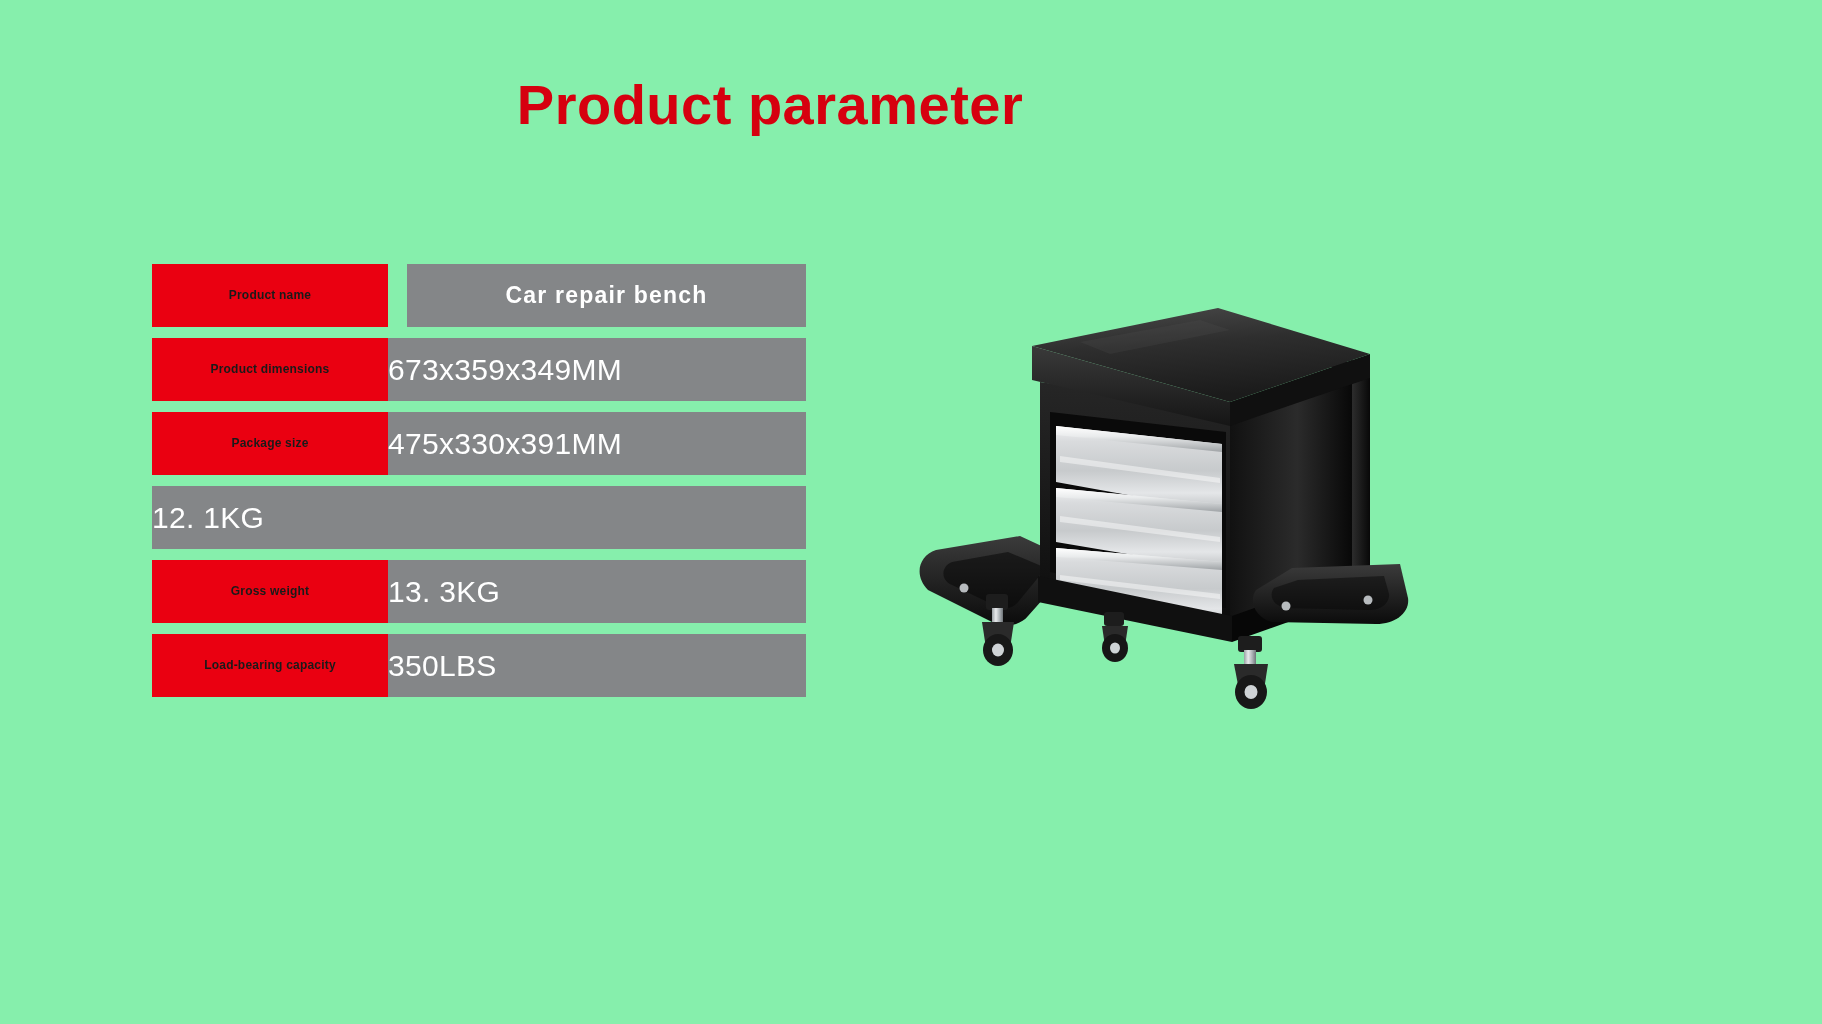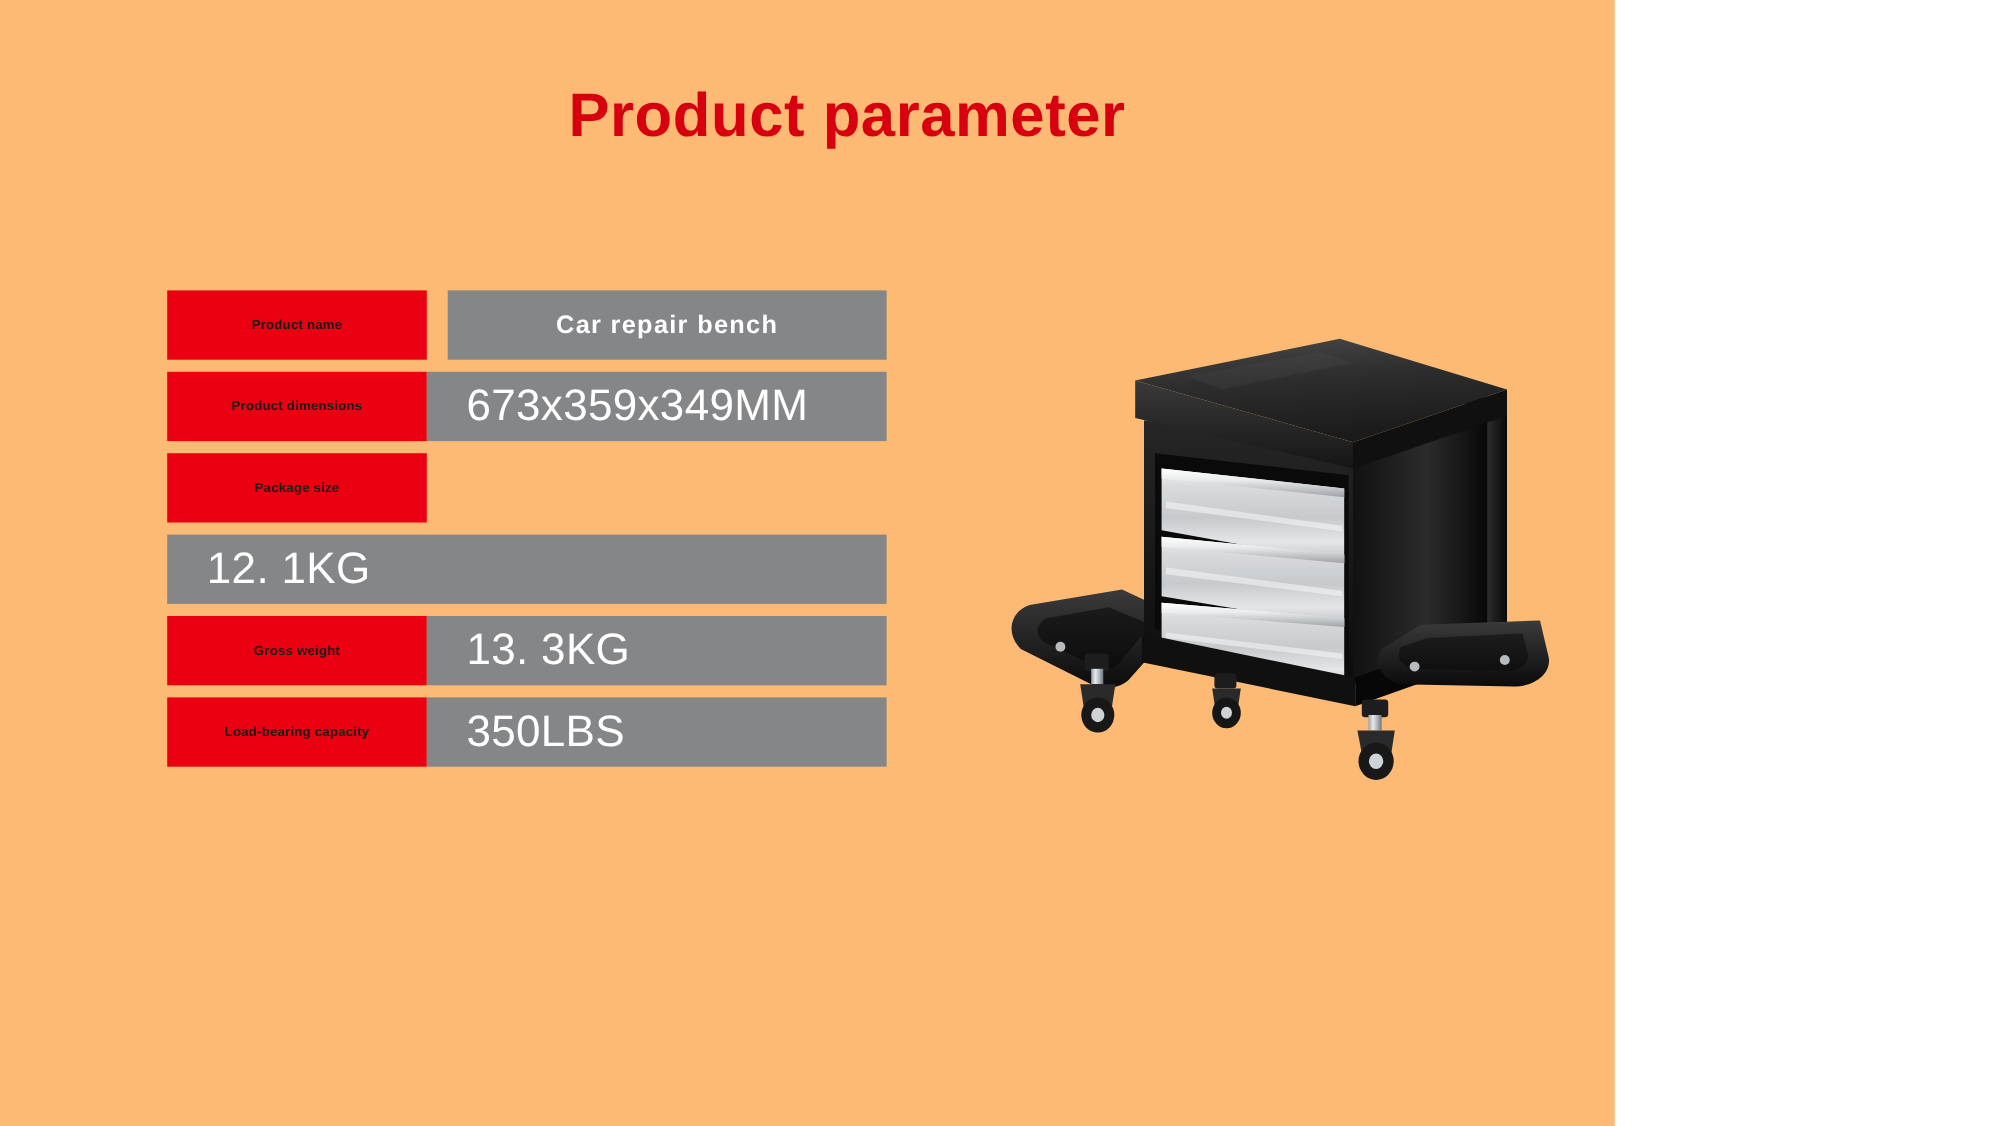--- a/index.html
+++ b/index.html
@@ -10,23 +10,23 @@
   body {
     width: 1822px;
     height: 1024px;
     overflow: hidden;
     font-family: "Liberation Sans", sans-serif;
     position: relative;
   }
 
   .page {
     position: relative;
-    width: 1468px;
+    width: 1822px;
     height: 1024px;
-    background: #fdba74;
+    background: #86efac;
   }
 
   
   .title {
     position: absolute;
     left: 0;
     top: 74px;
     width: 1540px;
     text-align: center;
     font-family: "Liberation Sans", sans-serif;
@@ -82,23 +82,22 @@
   .spec-value.is-centered {
     justify-content: center;
     font-weight: bold;
     font-size: 23px;
     letter-spacing: 1.2px;
     margin-left: 19px;
   }
   
   .spec-value.is-left {
     justify-content: flex-start;
-    padding-left: 36px;
     font-weight: normal;
-    font-size: 40px;
+    font-size: 30px;
     letter-spacing: 0.3px;
   }
 
   
   .product {
     position: absolute;
     left: 900px;
     top: 250px;
     width: 560px;
     height: 470px;
@@ -119,20 +118,21 @@
       <div class="spec-value is-centered">Car repair bench</div>
     </div>
 
     <div class="spec-row">
       <div class="spec-label">Product dimensions</div>
       <div class="spec-value is-left">673x359x349MM</div>
     </div>
 
     <div class="spec-row">
       <div class="spec-label">Package size</div>
+      <div class="spec-value is-left">475x330x391MM</div>
     </div>
 
     <div class="spec-row">
       <div class="spec-value is-left">12. 1KG</div>
     </div>
 
     <div class="spec-row">
       <div class="spec-label">Gross weight</div>
       <div class="spec-value is-left">13. 3KG</div>
     </div>

